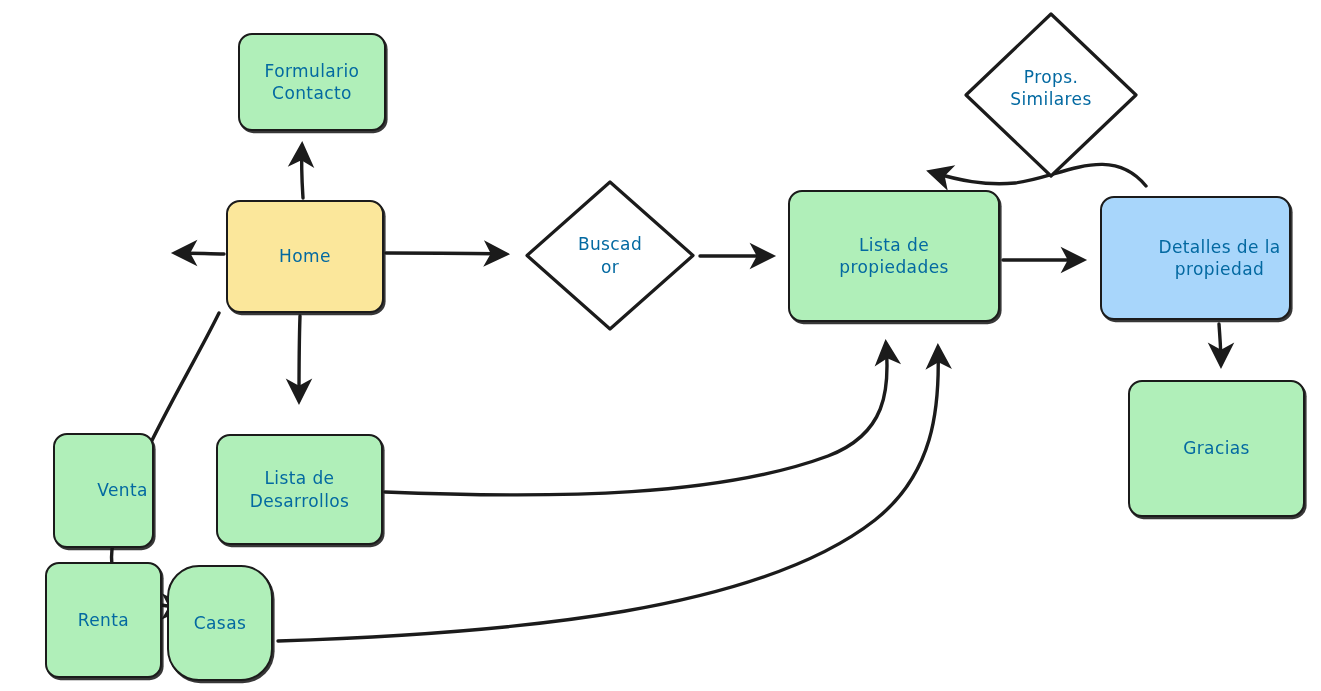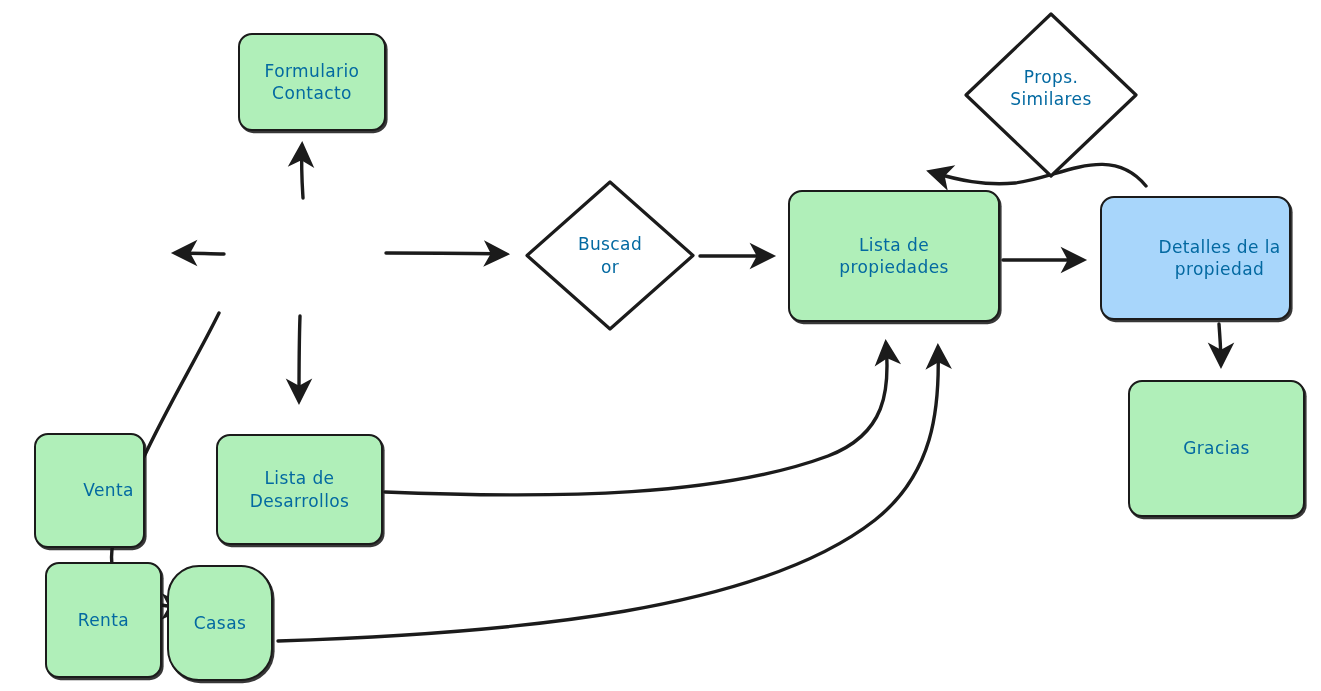--- a/index.html
+++ b/index.html
@@ -104,20 +104,23 @@
       <path d="M 278 641 C 520 633 760 610 875 520 C 933 474 940 410 938 348" marker-end="url(#ah)"></path>
     </g>
   </svg>
 
   <div class="node rect fill-green" style="left:238px; top:33px; width:148px; height:98px;">
     <span class="label">Formulario
 Contacto</span>
   </div>
 
 
+  <div class="node rect fill-yellow" style="left:226px; top:200px; width:158px; height:113px;">
+    <span class="label">Home</span>
+  </div>
 
   <div class="node diamond" style="left:523px; top:178px; width:174px; height:155px;">
     <svg class="dshape" viewBox="0 0 174 155">
       <path d="M 87 4 L 170 77.5 L 87 151 L 4 77.5 Z" fill="#ffffff" stroke="#1b1b1b" stroke-width="3.2" stroke-linejoin="round"></path>
     </svg>
     <span class="label">Buscad
 or</span>
   </div>
 
   <div class="node rect fill-green" style="left:788px; top:190px; width:212px; height:132px;">
@@ -140,21 +143,21 @@
 
   <div class="node rect fill-green" style="left:1128px; top:380px; width:177px; height:137px;">
     <span class="label">Gracias</span>
   </div>
 
   <div class="node rect fill-green" style="left:216px; top:434px; width:167px; height:111px;">
     <span class="label">Lista de
 Desarrollos</span>
   </div>
 
-  <div class="node rect fill-green" style="left:34px; top:433px; width:111px; height:115px;padding-left:38px;">
+  <div class="node rect fill-green" style="left:53px; top:433px; width:101px; height:115px;padding-left:38px;">
     <span class="label">Venta</span>
   </div>
 
   <div class="node rect fill-green" style="left:45px; top:562px; width:117px; height:116px;">
     <span class="label">Renta</span>
   </div>
 
   <div class="node rect fill-green" style="left:167px; top:565px; width:106px; height:116px;border-radius:32px;">
     <span class="label">Casas</span>
   </div>

